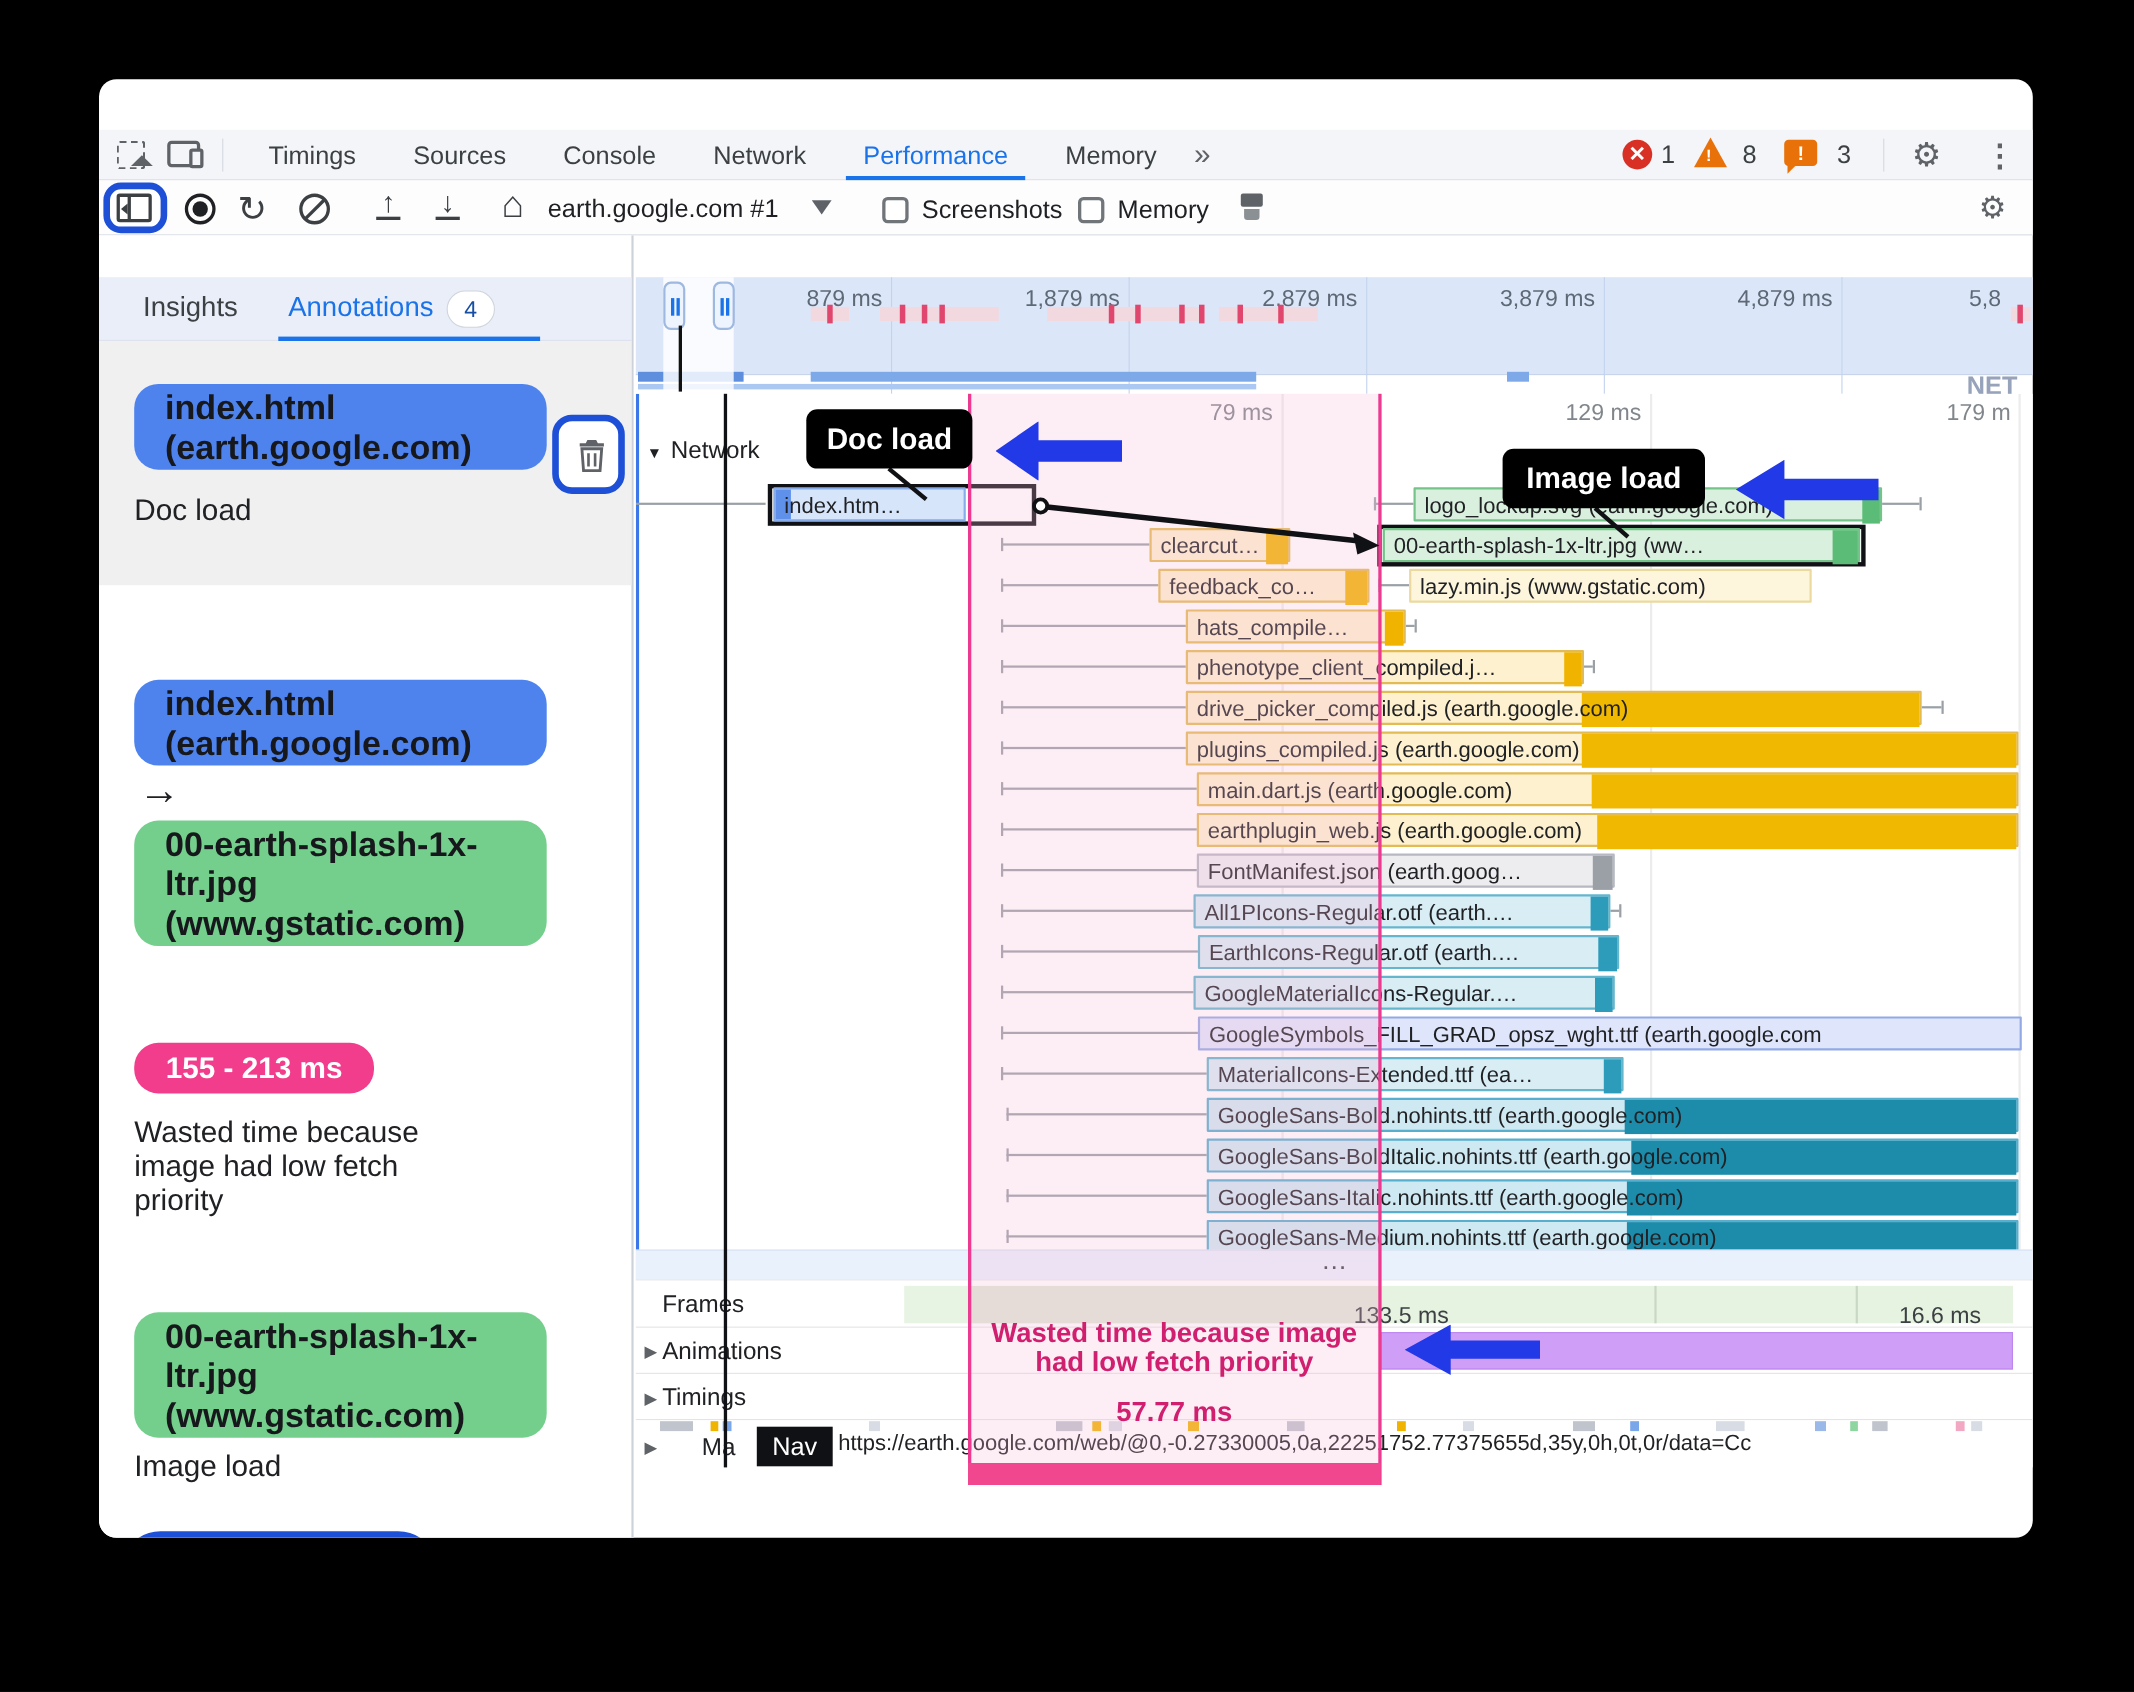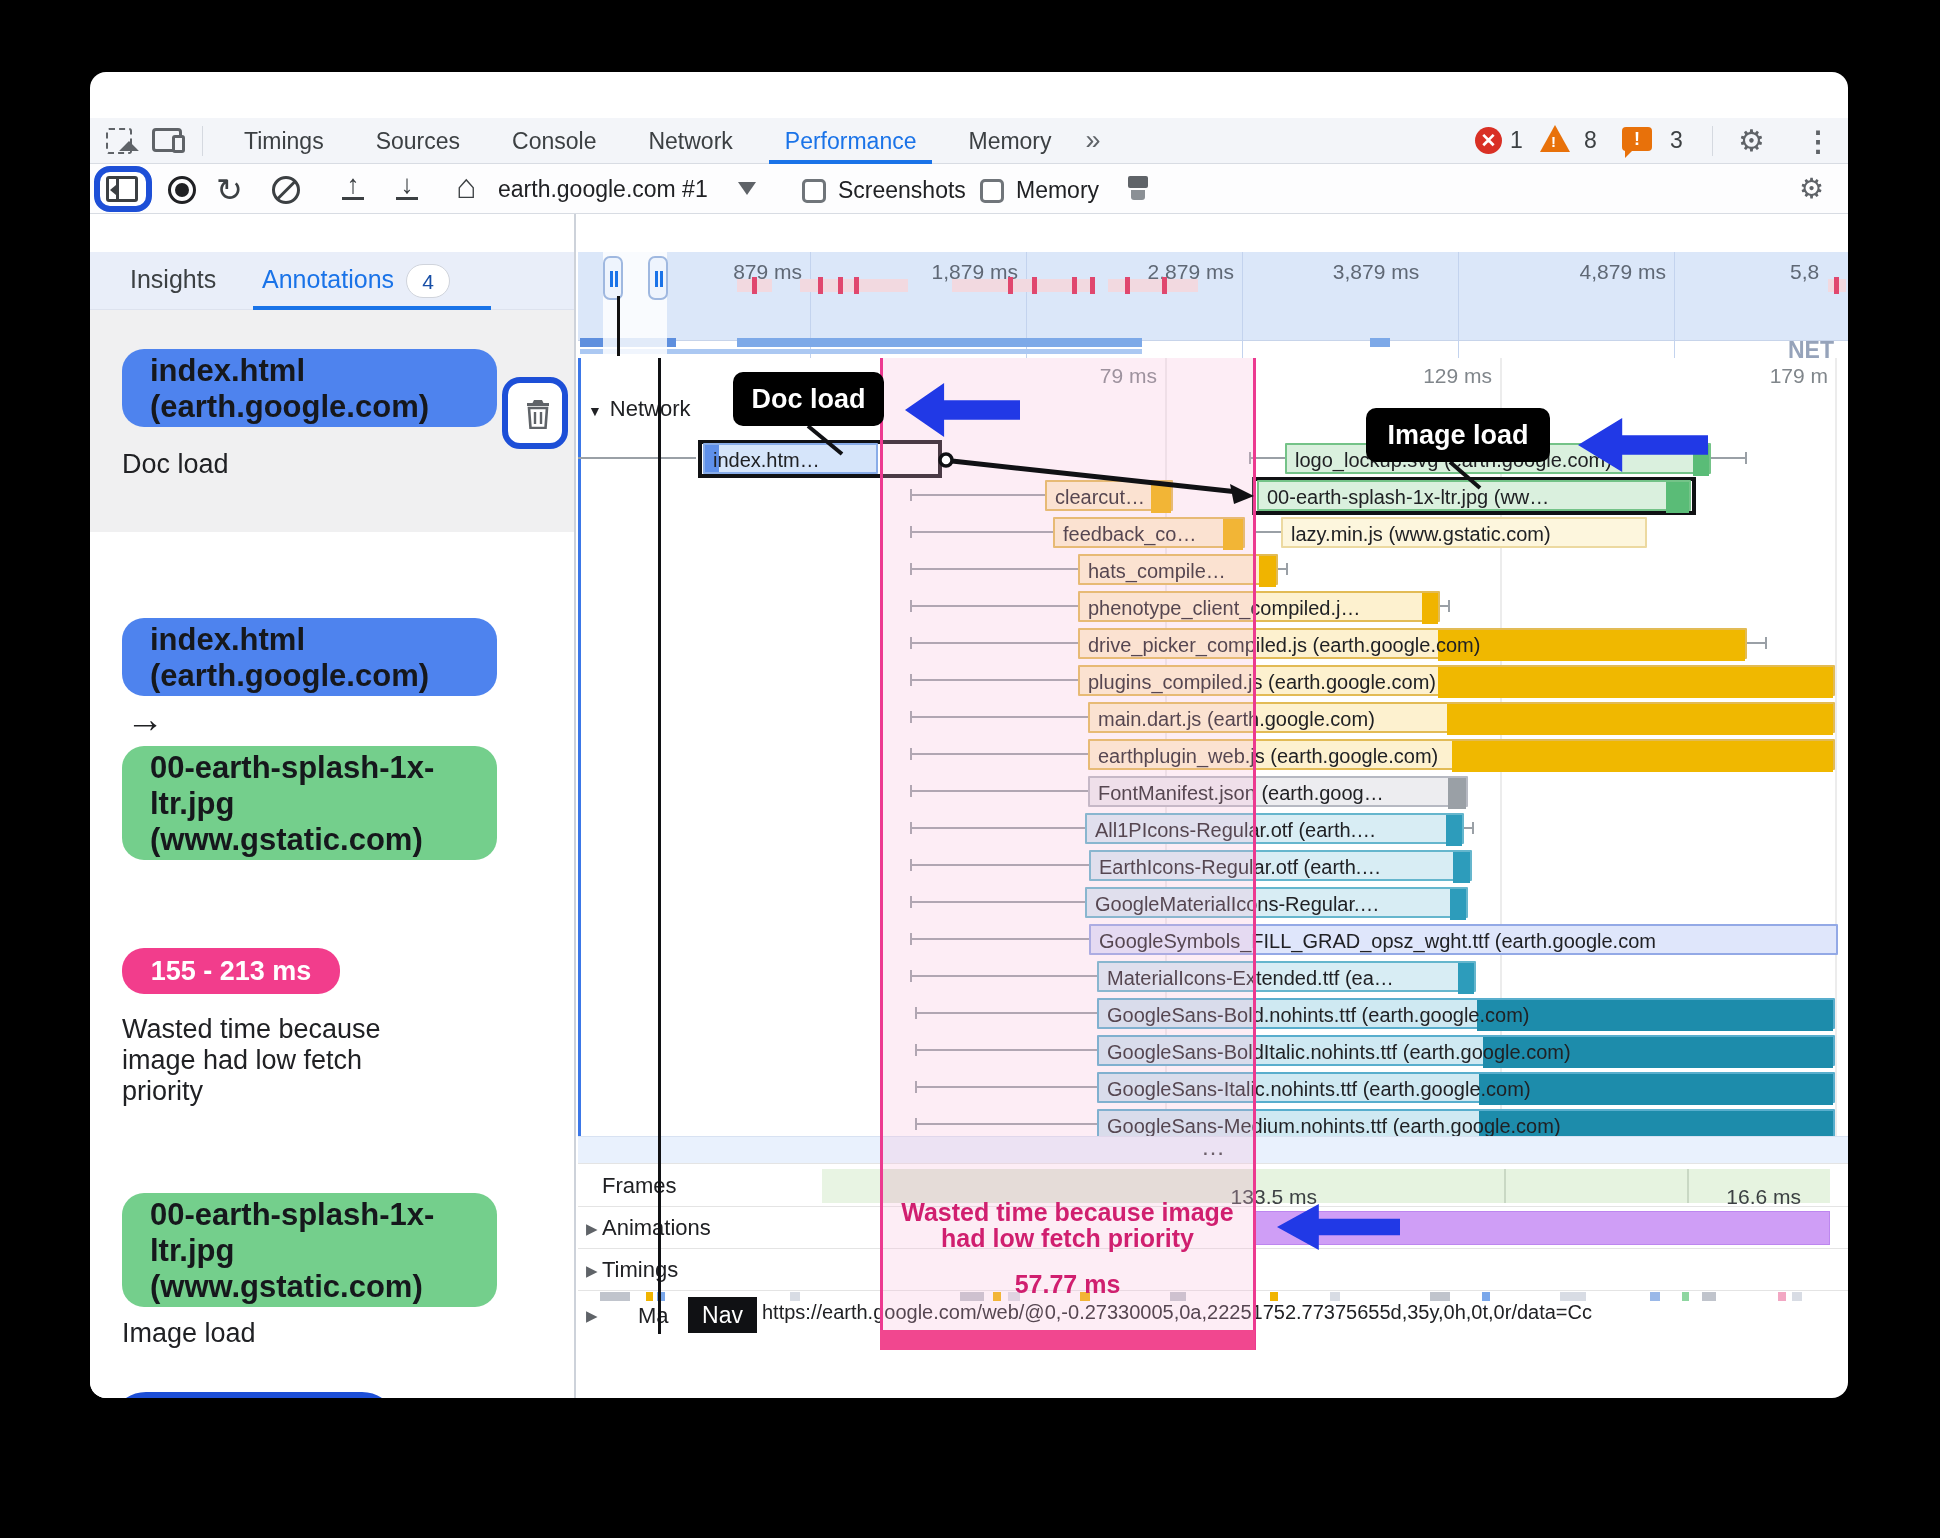--- a/index.html
+++ b/index.html
@@ -275,21 +275,21 @@
         <div class="ovgrid" style="left: 232px;"></div>
         <div class="ovgrid" style="left: 448px;"></div>
         <div class="ovgrid" style="left: 664px;"></div>
         <div class="ovgrid" style="left: 880px;"></div>
         <div class="ovgrid" style="left: 1096px;"></div>
       </div>
     <div id="ovlabels">
         <div class="ovlabel" style="left: 76px; width: 148px;">879 ms</div>
         <div class="ovlabel" style="left: 292px; width: 148px;">1,879 ms</div>
         <div class="ovlabel" style="left: 508px; width: 148px;">2,879 ms</div>
-        <div class="ovlabel" style="left: 724px; width: 148px; text-align: center;">3,879 ms</div>
+        <div class="ovlabel" style="left: 724px; width: 148px;">3,879 ms</div>
         <div class="ovlabel" style="left: 940px; width: 148px;">4,879 ms</div>
         <div class="ovlabel" style="left: 1212px; width: 50px; text-align: left;">5,8</div>
       </div>
     <div id="candles">
         <div class="candlestrip" style="left: 159px; width: 35px;"></div>
         <div class="candlestrip" style="left: 222px; width: 108px;"></div>
         <div class="candlestrip" style="left: 374px; width: 143px;"></div>
         <div class="candlestrip" style="left: 530px; width: 90px;"></div>
         <div class="candlestrip" style="left: 1250px; width: 18px;"></div>
         <div class="candlemark" style="left: 174px;"></div>

